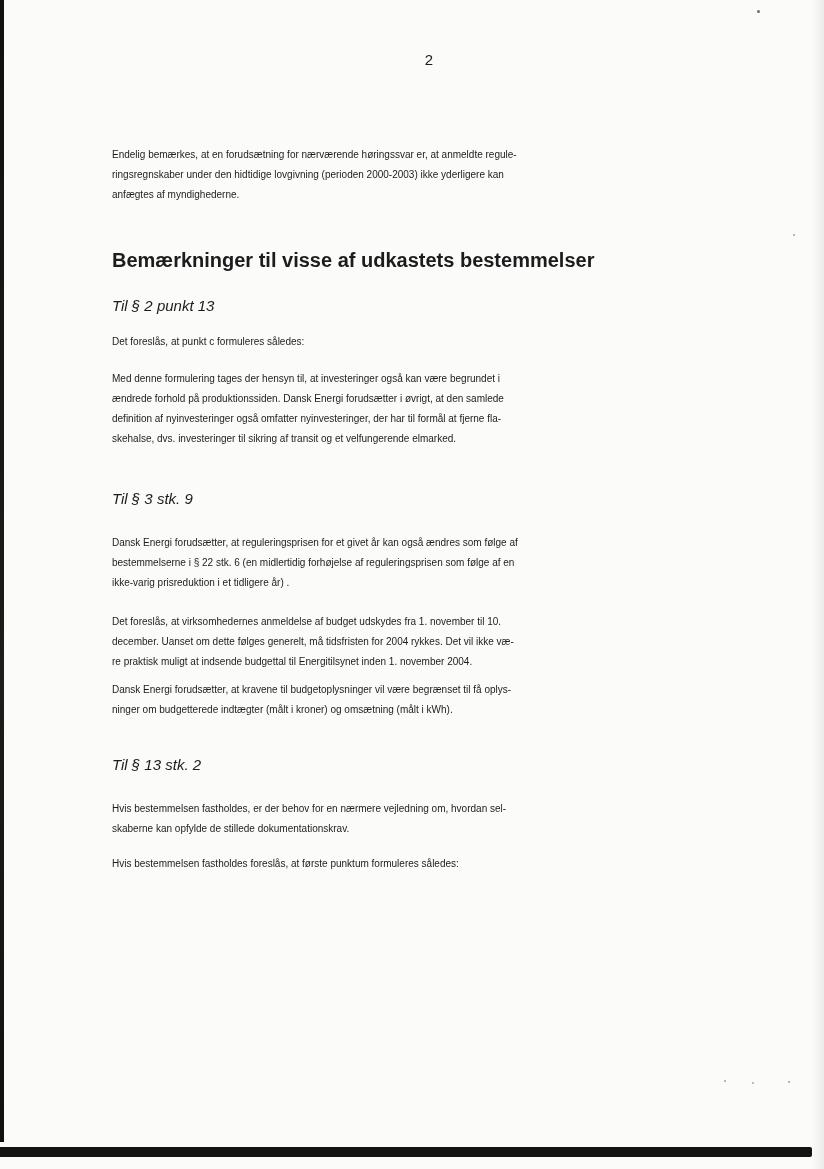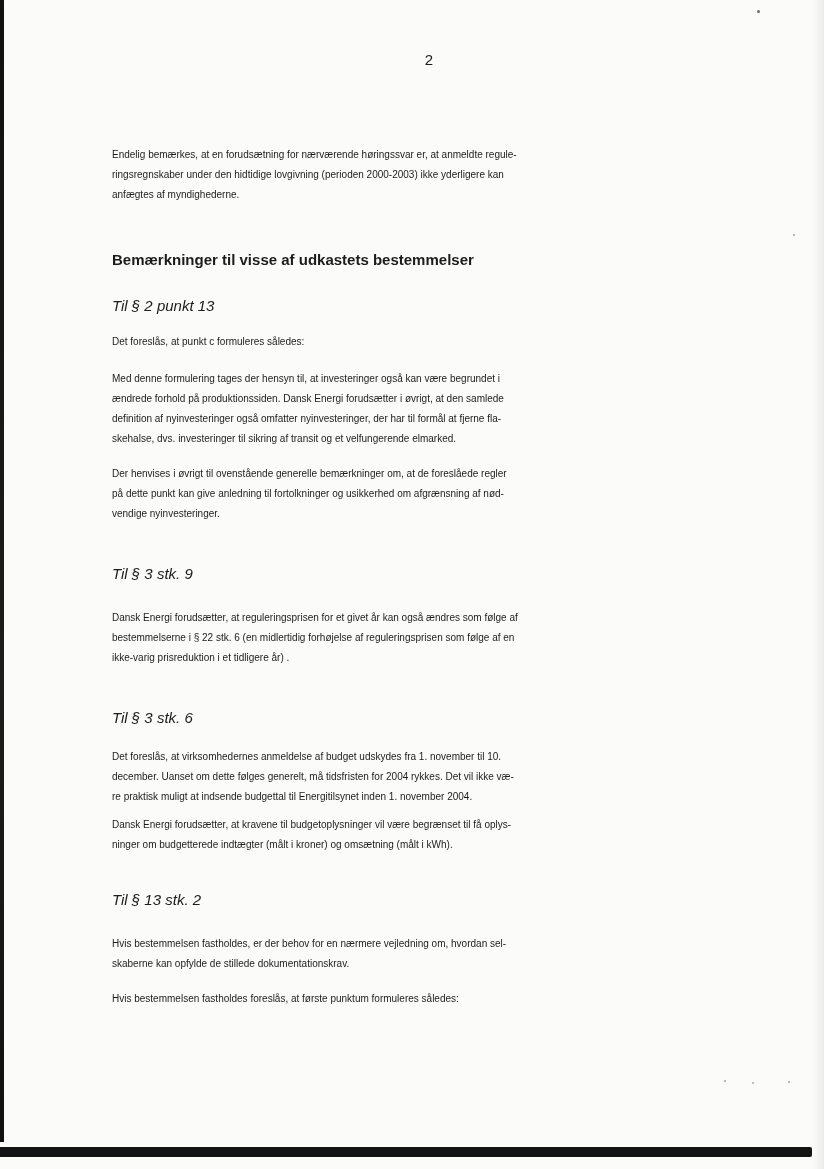--- a/index.html
+++ b/index.html
@@ -28,21 +28,21 @@
     line-height: 20px;
   }
   .para {
     margin: 0;
     font-size: 10px;
     line-height: 20px;
     white-space: pre-line;
   }
   .heading {
     margin: 0;
-    font-size: 15px;
+    font-size: 20px;
     line-height: 20px;
     font-weight: 700;
   }
   .subhead {
     margin: 0;
     font-size: 15px;
     line-height: 20px;
     font-style: italic;
   }
   
@@ -99,31 +99,27 @@
   <div class="subhead" style="margin-top:26px">Til § 2 punkt 13</div>
 
   <div class="para" style="margin-top:16px">Det foreslås, at punkt c formuleres således:</div>
 
 
   <div class="para" style="margin-top:17px">Med denne formulering tages der hensyn til, at investeringer også kan være begrundet i
 ændrede forhold på produktionssiden. Dansk Energi forudsætter i øvrigt, at den samlede
 definition af nyinvesteringer også omfatter nyinvesteringer, der har til formål at fjerne fla-
 skehalse, dvs. investeringer til sikring af transit og et velfungerende elmarked.</div>
 
-  <div class="para" style="margin-top:15px">Der henvises i øvrigt til ovenstående generelle bemærkninger om, at de foreslåede regler
-på dette punkt kan give anledning til fortolkninger og usikkerhed om afgrænsning af nød-
-vendige nyinvesteringer.</div>
 
   <div class="subhead" style="margin-top:40px">Til § 3 stk. 9</div>
 
   <div class="para" style="margin-top:24px">Dansk Energi forudsætter, at reguleringsprisen for et givet år kan også ændres som følge af
 bestemmelserne i § 22 stk. 6 (en midlertidig forhøjelse af reguleringsprisen som følge af en
 ikke-varig prisreduktion i et tidligere år) .</div>
 
-  <div class="subhead" style="margin-top:40px">Til § 3 stk. 6</div>
 
   <div class="para" style="margin-top:19px">Det foreslås, at virksomhedernes anmeldelse af budget udskydes fra 1. november til 10.
 december. Uanset om dette følges generelt, må tidsfristen for 2004 rykkes. Det vil ikke væ-
 re praktisk muligt at indsende budgettal til Energitilsynet inden 1. november 2004.</div>
 
   <div class="para" style="margin-top:8px">Dansk Energi forudsætter, at kravene til budgetoplysninger vil være begrænset til få oplys-
 ninger om budgetterede indtægter (målt i kroner) og omsætning (målt i kWh).</div>
 
   <div class="subhead" style="margin-top:35px">Til § 13 stk. 2</div>
 

